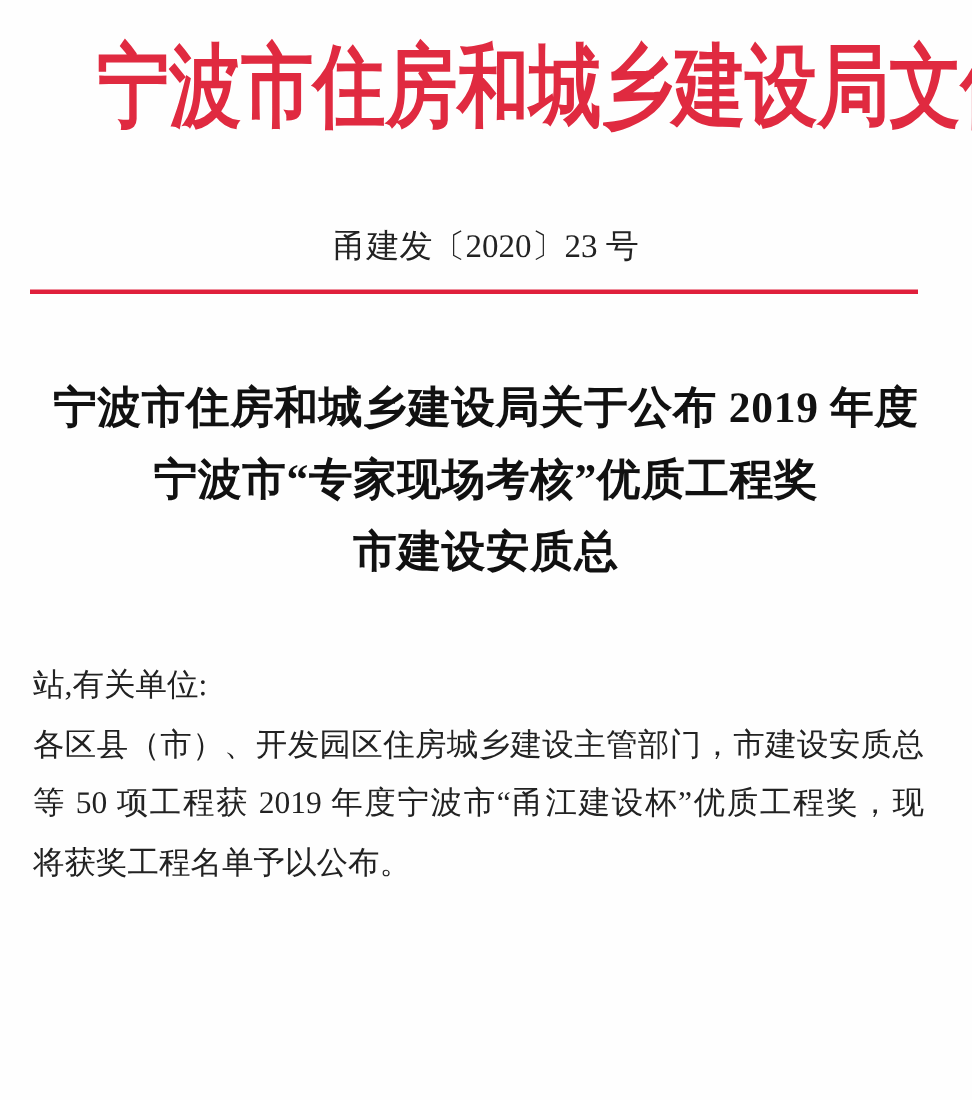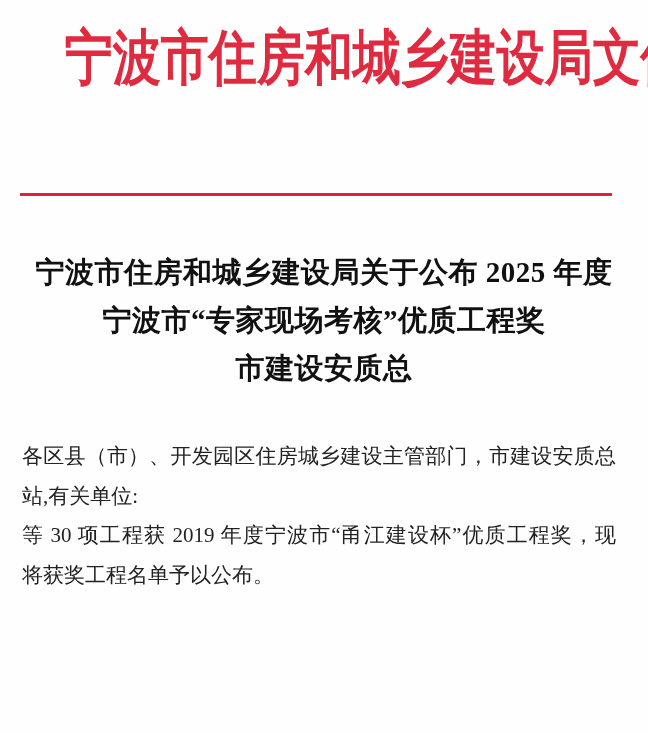--- a/index.html
+++ b/index.html
@@ -88,29 +88,30 @@
     padding-left: 42px;
   }
 </style>
 </head>
 <body>
 
 <div class="page">
 
   <div class="masthead" style="color: rgb(224, 42, 64);">宁波市住房和城乡建设局文件</div>
 
+  <div class="doc-number">甬建发〔2020〕23 号</div>
 
   <div class="red-rule" style="background: rgb(224, 32, 60);"></div>
 
   <div class="doc-title">
-    <div>宁波市住房和城乡建设局关于公布 2025 年度</div>
+    <div>宁波市住房和城乡建设局关于公布 2019 年度</div>
     <div>宁波市“专家现场考核”优质工程奖</div>
     <div>市建设安质总</div>
   </div>
 
   <div class="doc-body">
+    <div class="line">站,有关单位:</div>
     <div class="line fill">各区县（市）、开发园区住房城乡建设主管部门，市建设安质总</div>
-    <div class="line">站,有关单位:</div>
-    <div class="line fill">等 30 项工程获 2019 年度宁波市“甬江建设杯”优质工程奖，现</div>
+    <div class="line fill">等 50 项工程获 2019 年度宁波市“甬江建设杯”优质工程奖，现</div>
     <div class="line">将获奖工程名单予以公布。</div>
   </div>
 
 </div>
 
 </body></html>

